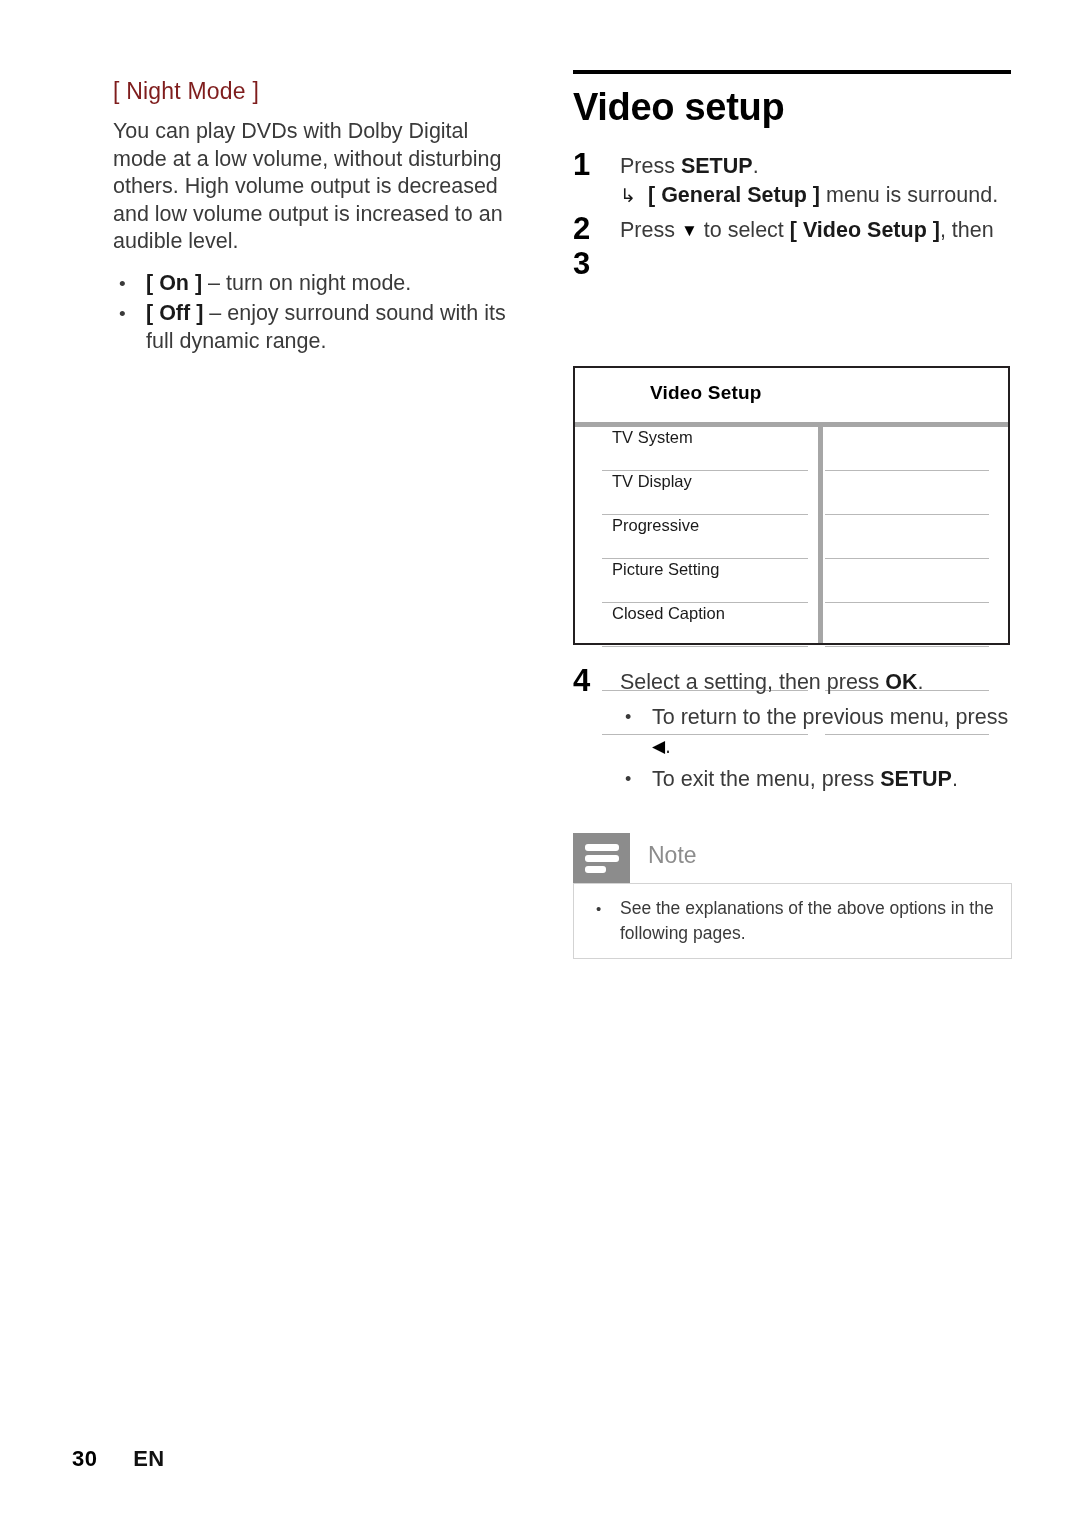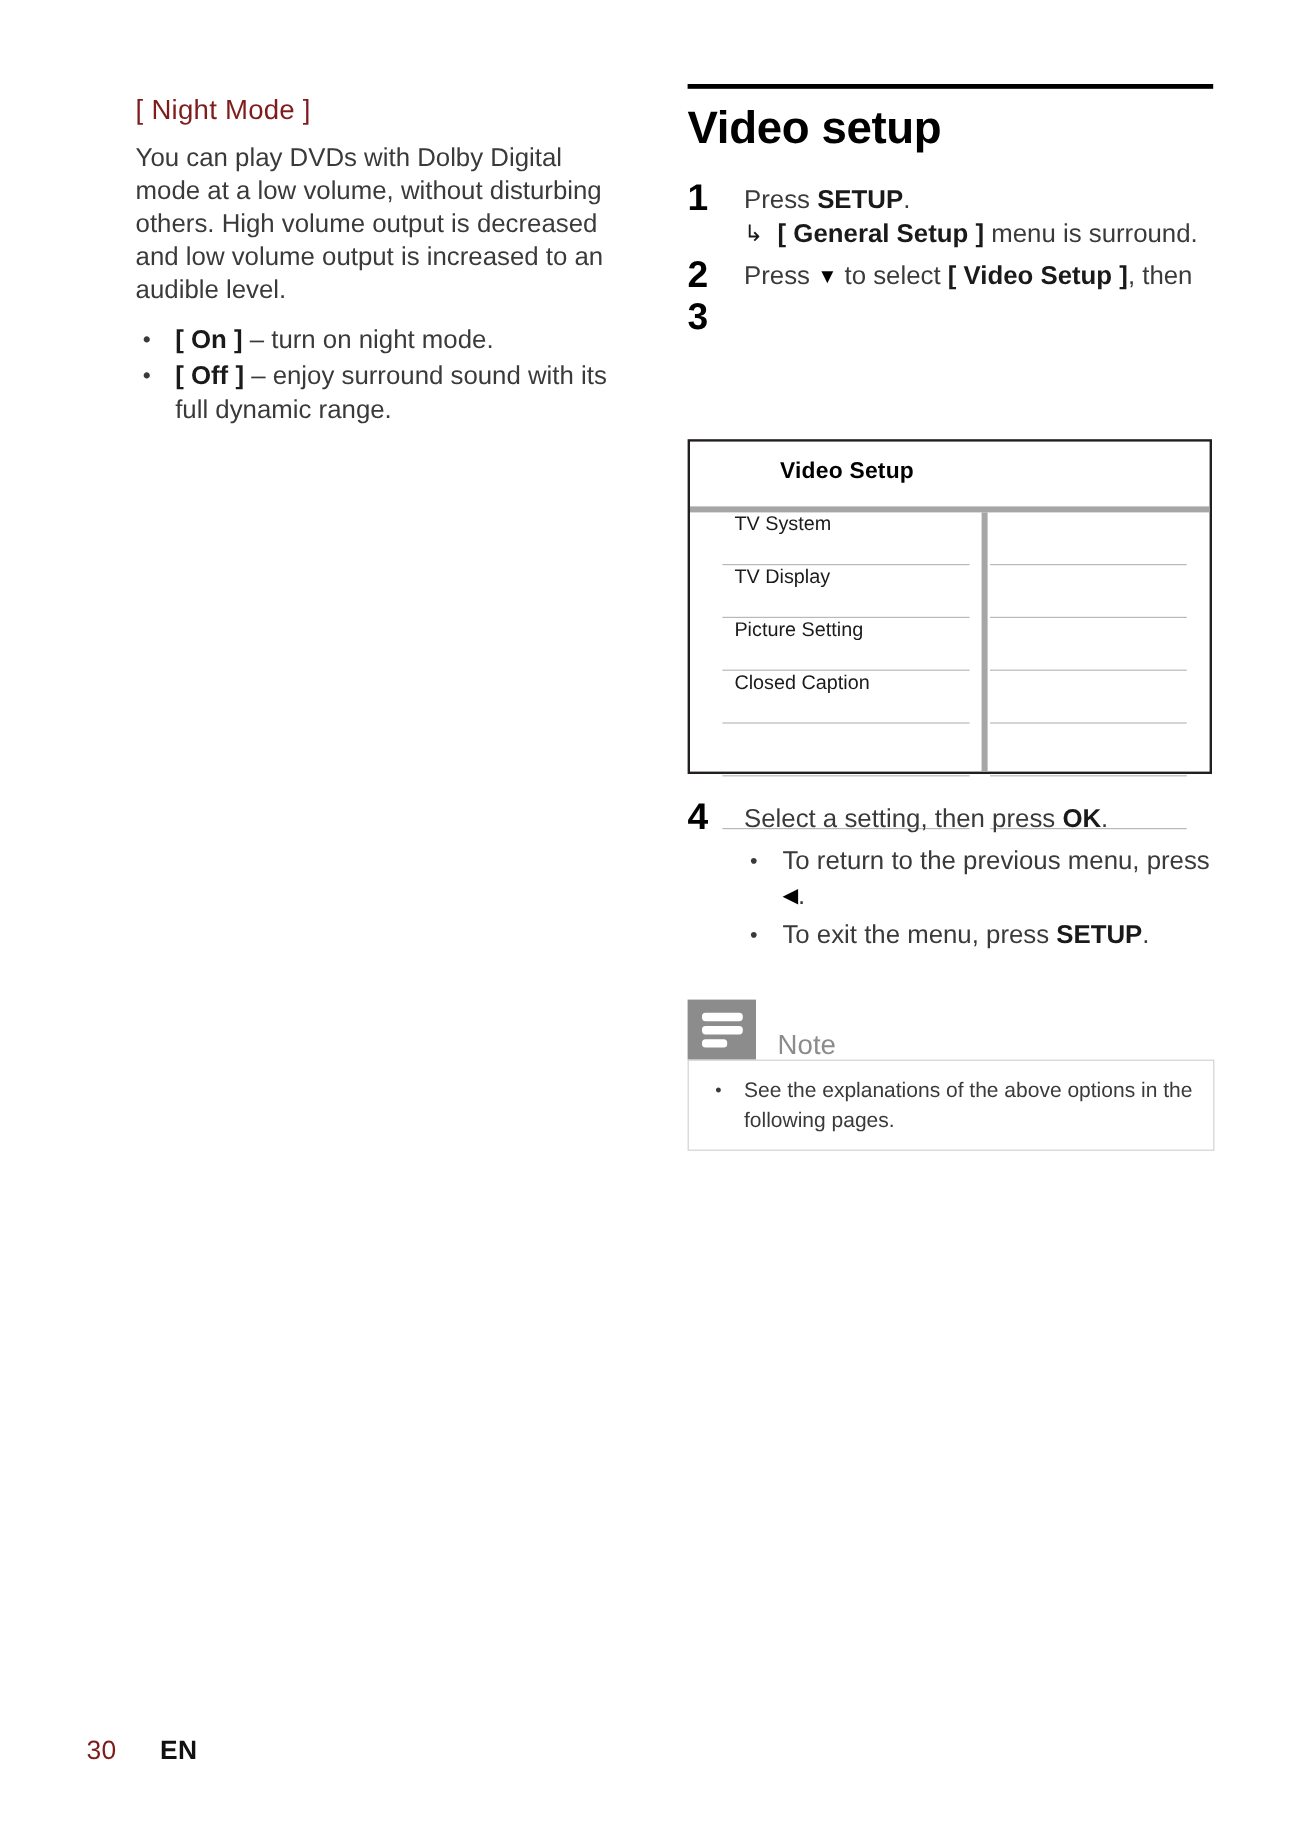--- a/index.html
+++ b/index.html
@@ -262,21 +262,21 @@
     height: 7px;
     background: #ffffff;
     border-radius: 3px;
   }
   .note-icon i.b1 { top: 11px; width: 34px; }
   .note-icon i.b2 { top: 22px; width: 34px; }
   .note-icon i.b3 { top: 33px; width: 21px; }
   .note-label {
     position: absolute;
     left: 75px;
-    top: 24px;
+    top: 9px;
     font-size: 23px;
     color: #8c8c8c;
     font-weight: 300;
   }
   .note-body {
     width: 439px;
     min-height: 56px;
     border: 1px solid #d3d3d3;
     box-sizing: border-box;
     padding: 12px 14px 12px 14px;
@@ -305,22 +305,22 @@
 
   
   .footer {
     position: absolute;
     left: 72px;
     top: 1446px;
     font-size: 22px;
     letter-spacing: .4px;
   }
   .footer .pg {
-    color: #7f1d1d;
-    font-weight: 400;
+    color: #000000;
+    font-weight: 700;
   }
   .footer .lang {
     color: #111;
     font-weight: 700;
     margin-left: 36px;
   }
 </style>
 </head>
 <body>
 
@@ -379,20 +379,25 @@
           <span class="label">TV System</span>
           <span class="rule-left"></span>
           <span class="rule-right"></span>
         </div>
         <div class="row">
           <span class="label">TV Display</span>
           <span class="rule-left"></span>
           <span class="rule-right"></span>
         </div>
         <div class="row">
+          <span class="label">Progressive</span>
+          <span class="rule-left"></span>
+          <span class="rule-right"></span>
+        </div>
+        <div class="row">
           <span class="label">Picture Setting</span>
           <span class="rule-left"></span>
           <span class="rule-right"></span>
         </div>
         <div class="row">
           <span class="label">Closed Caption</span>
           <span class="rule-left"></span>
           <span class="rule-right"></span>
         </div>
         <div class="row">

